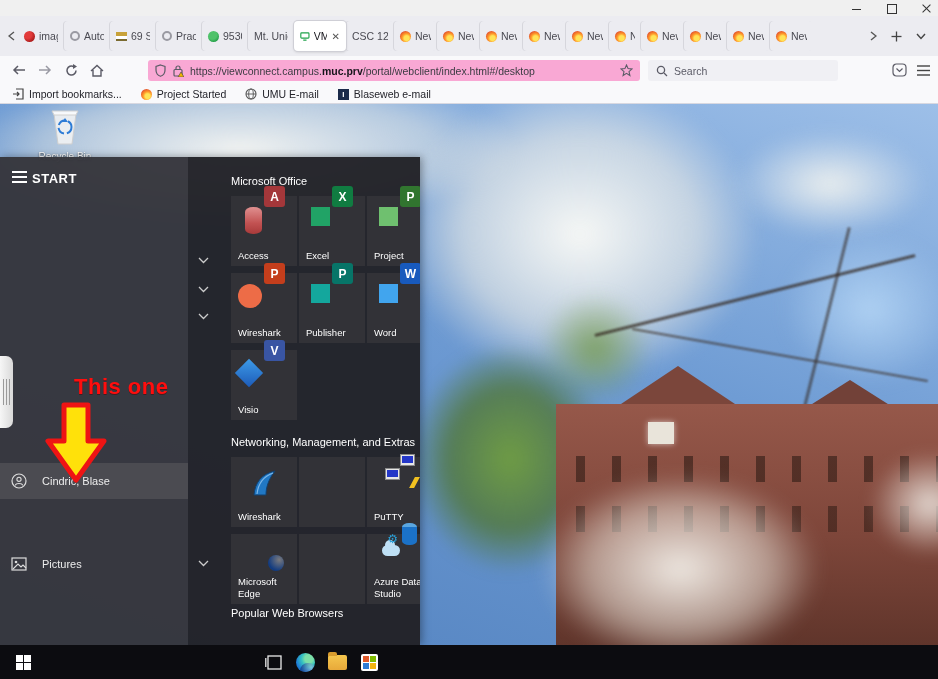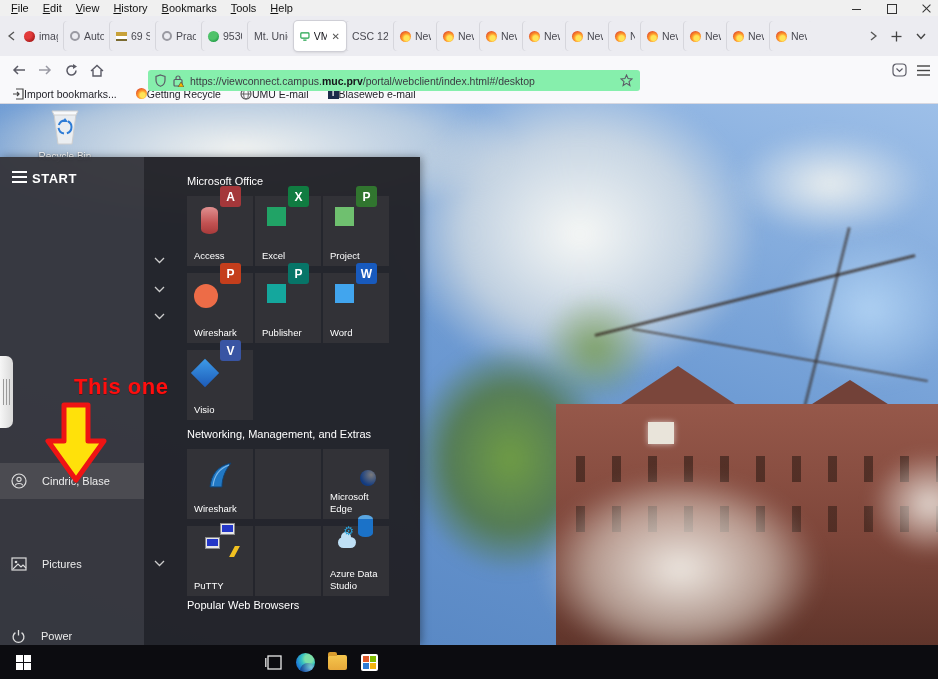--- a/index.html
+++ b/index.html
@@ -29,28 +29,28 @@
   .fav-flower{background:radial-gradient(circle at 35% 35%,#e23b3b 0 35%,#b01f1f 70%);border-radius:50%}
   .fav-ring{border:2px solid #9a9aa2;border-radius:50%;width:10px;height:10px}
   .fav-stripe{height:9px;background:linear-gradient(180deg,#c8a23a 0 45%,#fff 45% 80%,#7a6a30 80%)}
   .fav-green{background:radial-gradient(circle at 40% 35%,#4fc26a 0 45%,#1d9a44 80%);border-radius:50%}
   .fav-monitor{width:12px;height:11px}
   .fav-fx{border-radius:50%;background:radial-gradient(circle at 60% 65%,#ffe457 0 25%,#ff9a2a 45%,#e4542c 75%,#b5306f 100%)}
   .tabctl{display:flex;align-items:center;gap:14px;margin-left:auto;padding-right:12px;color:#555}
 
   .navbar{position:absolute;top:56px;left:0;width:938px;height:28px;background:#f9f9fb;display:flex;align-items:center;z-index:28}
   .nbtn{width:26px;height:24px;display:flex;align-items:center;justify-content:center;flex:none}
-  .urlbar{position:absolute;left:148px;top:14px;width:492px;height:21px;background:#86efac;border-radius:3px;display:flex;align-items:center;padding:0 7px;gap:6px;font-size:10.5px;color:#3b3b42}
+  .urlbar{position:absolute;left:148px;top:4px;width:492px;height:21px;background:#f9a8d4;border-radius:3px;display:flex;align-items:center;padding:0 7px;gap:6px;font-size:10.5px;color:#3b3b42}
   .urltext{flex:1;white-space:nowrap;overflow:hidden}
   .urltext b{color:#15141a}
   .searchbar{position:absolute;left:648px;top:4px;width:190px;height:21px;background:#f0f0f4;border-radius:3px;display:flex;align-items:center;gap:6px;padding:0 8px;font-size:10.5px;color:#5b5b66}
   .nav-right{position:absolute;right:8px;top:2px;display:flex;gap:10px;align-items:center;height:24px}
 
   .bookmarksbar{position:absolute;top:84px;left:0;width:938px;height:20px;background:#f9f9fb;border-bottom:1px solid #d8d8e0;display:flex;align-items:center;gap:19px;padding-left:12px;font-size:10.5px;color:#24242b;z-index:27}
-  .bm{display:flex;align-items:center;}
+  .bm{display:flex;align-items:flex-end;gap:5px}
   .bm-sq{width:11px;height:11px;background:#1c2b4a;color:#fff;font-size:8px;font-weight:bold;display:flex;align-items:center;justify-content:center}
 
   
   .viewport{position:absolute;top:104px;left:0;width:938px;height:575px;overflow:hidden;background:#4f7fbd}
   .wall{position:absolute;inset:0;background:linear-gradient(200deg,#9dbfe8 0%,#6f9cd4 40%,#4f7fbd 100%)}
   .wall div{position:absolute}
   .w-blos1{left:-40px;top:-30px;width:560px;height:150px;background:radial-gradient(closest-side,rgba(248,247,242,.95),rgba(235,235,228,.5) 70%,transparent);filter:blur(6px)}
   .w-blos2{left:400px;top:-20px;width:360px;height:300px;background:radial-gradient(closest-side,rgba(250,250,246,.97),rgba(240,238,230,.6) 65%,transparent);filter:blur(8px)}
   .w-blos3{left:700px;top:10px;width:260px;height:140px;background:radial-gradient(closest-side,rgba(246,246,240,.9),transparent 75%);filter:blur(9px)}
   .w-sky{left:760px;top:110px;width:220px;height:190px;background:radial-gradient(closest-side,#aed0f2,transparent 80%);filter:blur(8px)}
@@ -66,28 +66,28 @@
   .w-win1{left:576px;top:352px;width:362px;height:26px;background:repeating-linear-gradient(90deg,rgba(38,22,16,.55) 0 9px,transparent 9px 36px)}
   .w-win2{left:576px;top:402px;width:362px;height:26px;background:repeating-linear-gradient(90deg,rgba(38,22,16,.5) 0 9px,transparent 9px 36px)}
   .w-blos4{left:540px;top:370px;width:280px;height:190px;background:radial-gradient(closest-side,rgba(248,246,240,.92),rgba(240,236,226,.5) 65%,transparent);filter:blur(9px)}
   .w-blos5{left:850px;top:330px;width:160px;height:140px;background:radial-gradient(closest-side,rgba(246,244,238,.85),transparent 75%);filter:blur(8px)}
 
   .rbin{position:absolute;left:34px;top:2px;width:62px;text-align:center;z-index:3}
   .rbin .lbl{font-size:10px;color:#fff;text-shadow:0 1px 2px rgba(0,0,0,.85);margin-top:1px}
 
   
   .startmenu{position:absolute;left:0;top:53px;width:420px;height:488px;display:flex;z-index:5;box-shadow:2px 0 8px rgba(0,0,0,.35)}
-  .rail{position:relative;width:144px;background:rgba(54,54,60,.97);flex:none}
+  .rail{position:relative;width:188px;background:rgba(54,54,60,.97);flex:none}
   .rail-burger{position:absolute;left:12px;top:14px}
   .start-title{position:absolute;left:32px;top:14px;color:#fff;font-weight:bold;font-size:13px;letter-spacing:.5px}
   .srow{position:absolute;left:0;width:100%;height:36px;display:flex;align-items:center;gap:15px;padding-left:11px;color:#ececec;font-size:11px}
   .srow.hl{background:#4b4b51}
   .tiles{position:relative;flex:1;background:rgba(34,34,39,.97);padding-left:43px;overflow:hidden}
   .shead{margin-top:18px;font-size:11px;color:#fff}
-  .shead.s2{margin-top:8px}.shead.s3{margin-top:3px}
+  .shead.s2{margin-top:16px}.shead.s3{margin-top:3px}
   .grid{display:grid;grid-template-columns:repeat(3,66px);gap:7px 2px;margin-top:9px}
   .tile{position:relative;width:66px;height:70px;background:#323237}
   .tile .tlabel{position:absolute;left:7px;right:3px;bottom:5px;font-size:9.5px;line-height:1.2;color:#fff}
   .tico{position:absolute;left:50%;top:11px;transform:translateX(-50%)}
   .chev{position:absolute;left:10px;color:#cfcfcf}
   .c1{top:100px}.c2{top:129px}.c3{top:156px}.c4{top:403px}
 
   .officeico{position:relative;width:34px;height:32px}
   .oi-back{position:absolute;right:2px;top:0}
   .oi-letter{position:absolute;left:0;bottom:0;width:21px;height:21px;border-radius:3px;color:#fff;font-weight:bold;font-size:12px;display:flex;align-items:center;justify-content:center}
@@ -137,29 +137,20 @@
   .store i{display:block}
   .st1{background:#e05a2b}.st2{background:#7fba00}.st3{background:#2e7cd6}.st4{background:#f2b410}
   .tray{position:absolute;right:4px;top:0;height:34px;display:flex;align-items:center;gap:7px;color:#fff}
   .clock{font-size:9.5px;line-height:1.25;text-align:center;min-width:46px}
 </style>
 </head>
 <body>
 
 <div class="screen">
 
-  <div class="menubar">
-    <span class="mi">File</span>
-    <span class="mi">Edit</span>
-    <span class="mi">View</span>
-    <span class="mi">History</span>
-    <span class="mi">Bookmarks</span>
-    <span class="mi">Tools</span>
-    <span class="mi">Help</span>
-  </div>
   <div class="winctl">
     <span class="wc wc-min"></span>
     <span class="wc wc-max"></span>
     <span class="wc wc-close"></span>
   </div>
 
   <div class="tabstrip">
     <span class="tscroll">
       <svg width="7" height="10" viewBox="0 0 7 10">
           <polyline points="6,1 1,5 6,9" fill="none" stroke="#555" stroke-width="1.4"></polyline>
@@ -282,20 +273,27 @@
       <svg width="12" height="13" viewBox="0 0 12 13">
           <rect x="2" y="5.5" width="8" height="6.5" rx="1" fill="none" stroke="#5b5b66" stroke-width="1.2"></rect>
           <path d="M4 5.5 V4 a2 2 0 0 1 4 0 v1.5" fill="none" stroke="#5b5b66" stroke-width="1.2"></path>
           <polygon points="9,8 12,13 6,13" fill="#f0b400" stroke="#444" stroke-width="0.6"></polygon>
         </svg>
       <span class="urltext"><span>https://viewconnect.campus.</span><b>muc.prv</b><span>/portal/webclient/index.html#/desktop</span></span>
       <svg width="13" height="13" viewBox="0 0 13 13">
           <path d="M6.5 1 L8.1 4.6 L12 5 L9 7.6 L9.9 11.5 L6.5 9.4 L3.1 11.5 L4 7.6 L1 5 L4.9 4.6 Z" fill="none" stroke="#5b5b66" stroke-width="1.1"></path>
         </svg>
     </div>
+    <div class="searchbar">
+      <svg width="12" height="12" viewBox="0 0 12 12">
+          <circle cx="5" cy="5" r="3.6" fill="none" stroke="#5b5b66" stroke-width="1.3"></circle>
+          <line x1="8" y1="8" x2="11" y2="11" stroke="#5b5b66" stroke-width="1.3"></line>
+        </svg>
+      <span>Search</span>
+    </div>
     <div class="nav-right">
       <svg width="15" height="14" viewBox="0 0 15 14">
           <rect x="1" y="1" width="13" height="12" rx="3.5" fill="none" stroke="#5b5b66" stroke-width="1.2"></rect>
           <polyline points="4.5,5.5 7.5,8.5 10.5,5.5" fill="none" stroke="#5b5b66" stroke-width="1.2"></polyline>
         </svg>
       <svg width="13" height="11" viewBox="0 0 13 11">
           <line x1="0" y1="1" x2="13" y2="1" stroke="#444" stroke-width="1.4"></line>
           <line x1="0" y1="5.5" x2="13" y2="5.5" stroke="#444" stroke-width="1.4"></line>
           <line x1="0" y1="10" x2="13" y2="10" stroke="#444" stroke-width="1.4"></line>
         </svg>
@@ -305,21 +303,21 @@
   <div class="bookmarksbar">
     <span class="bm">
       <svg width="12" height="12" viewBox="0 0 12 12">
           <path d="M4 1 H11 V11 H4" fill="none" stroke="#444" stroke-width="1.2"></path>
           <path d="M1 6 H7 M5 4 L7 6 L5 8" fill="none" stroke="#444" stroke-width="1.2"></path>
         </svg>
       <span>Import bookmarks...</span>
       </span>
     <span class="bm">
       <span class="fav fav-fx"></span>
-      <span>Getting Recycle</span>
+      <span>Project Started</span>
       </span>
     <span class="bm">
       <svg width="12" height="12" viewBox="0 0 12 12">
           <circle cx="6" cy="6" r="5" fill="none" stroke="#555" stroke-width="1.1"></circle>
           <ellipse cx="6" cy="6" rx="2.3" ry="5" fill="none" stroke="#555" stroke-width="0.9"></ellipse>
           <line x1="1" y1="6" x2="11" y2="6" stroke="#555" stroke-width="0.9"></line>
         </svg>
       <span>UMU E-mail</span>
       </span>
     <span class="bm">
@@ -377,27 +375,20 @@
           <span>Cindric, Blase</span>
         </div>
         <div class="srow" style="top:389px">
           <svg width="16" height="14" viewBox="0 0 16 14">
               <rect x="1" y="1" width="14" height="12" fill="none" stroke="#ddd" stroke-width="1.2"></rect>
               <circle cx="5" cy="5" r="1.3" fill="#ddd"></circle>
               <path d="M2 12 L7 7 L10 10 L12 8 L15 11" fill="none" stroke="#ddd" stroke-width="1.1"></path>
             </svg>
           <span>Pictures</span>
         </div>
-        <div class="srow" style="top:461px">
-          <svg width="15" height="15" viewBox="0 0 15 15">
-              <path d="M4.4 3.6 A5.4 5.4 0 1 0 10.6 3.6" fill="none" stroke="#ddd" stroke-width="1.3"></path>
-              <line x1="7.5" y1="1" x2="7.5" y2="6.5" stroke="#ddd" stroke-width="1.3"></line>
-            </svg>
-          <span>Power</span>
-        </div>
       </div>
 
       <div class="tiles">
         <div class="shead">Microsoft Office</div>
         <div class="grid">
           <div class="tile">
             <span class="tico officeico"><span class="oi-back b-cyl"></span><span class="oi-letter" style="background:#A4373A">A</span></span>
             <span class="tlabel">Access</span>
           </div>
           <div class="tile">
@@ -430,32 +421,32 @@
         <div class="grid">
           <div class="tile">
             <svg class="tico sharkfin" width="30" height="30" viewBox="0 0 30 30">
                 <path d="M5 27 C6 15 12 6 26 3 C19 12 17 20 17 27 Z" fill="#2178c4" stroke="#12406e" stroke-width="1"></path>
                 <path d="M8 26 C9 17 13 9 24 5" fill="none" stroke="#7db7e8" stroke-width="1.2"></path>
               </svg>
             <span class="tlabel">Wireshark</span>
           </div>
           <div class="tile">
             <span class="tlabel"></span>
-          </div>
-          <div class="tile">
-            <span class="tico edgeball"></span>
-            <span class="tlabel">Microsoft Edge</span>
           </div>
           <div class="tile">
             <span class="tico putty"><span class="pc pc1">
                   <i></i>
                 </span><span class="pbolt"></span><span class="pc pc2">
                   <i></i>
                 </span></span>
             <span class="tlabel">PuTTY</span>
+          </div>
+          <div class="tile">
+            <span class="tico edgeball"></span>
+            <span class="tlabel">Microsoft Edge</span>
           </div>
           <div class="tile">
             <span class="tlabel"></span>
           </div>
           <div class="tile">
             <span class="tico ads"><span class="ads-cloud"></span><span class="ads-cyl"></span><span class="ads-gear">⚙</span></span>
             <span class="tlabel">Azure Data Studio</span>
           </div>
         </div>
 

